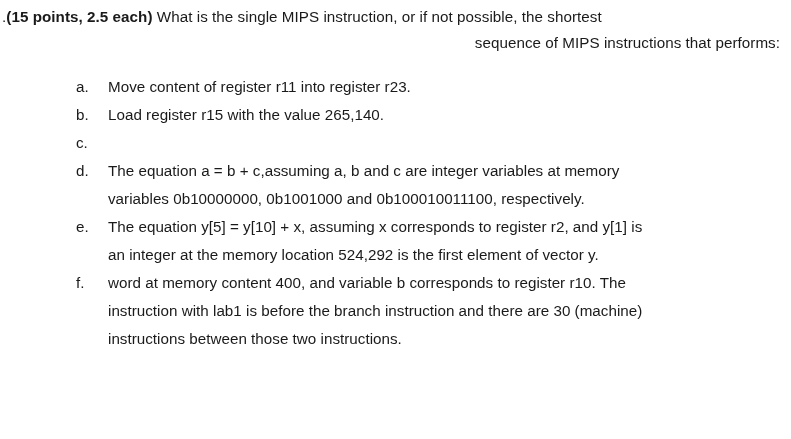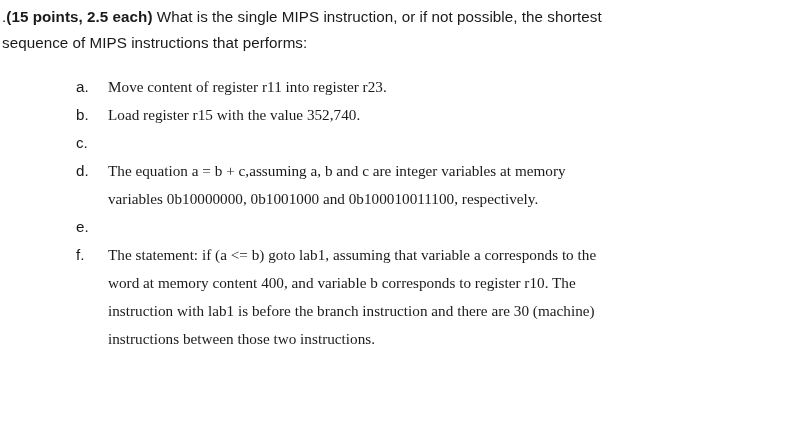--- a/index.html
+++ b/index.html
@@ -37,20 +37,21 @@
     line-height: 26px;
     white-space: pre;
     letter-spacing: 0.05px;
   }
 
   .stem-line-1 {
     padding-left: 2px;
   }
   .stem-line-2 {
     padding-left: 2px;
+    text-align: right;
   }
 
   .marker-dot {
     font-weight: 400;
   }
 
   .points-bold {
     font-weight: 700;
   }
 
@@ -83,21 +84,20 @@
     margin-left: 108px;
     padding-right: 12px;
     font-size: 15.2px;
     line-height: 28px;
   }
 
   .sub-text .ln {
     display: block;
     white-space: pre;
     letter-spacing: 0.02px;
-    font-family: Liberation Serif, serif;
   }
 </style>
 </head>
 <body>
 
 <div class="page">
 
   <div class="question-block">
     <span class="stem-line stem-line-1"><span class="marker-dot">.</span><span class="points-bold">(15 points, 2.5 each)</span><span> What is the single MIPS instruction, or if not possible, the shortest</span></span>
     <span class="stem-line stem-line-2">sequence of MIPS instructions that performs:</span>
@@ -108,44 +108,47 @@
     <div class="sub-item">
       <span class="sub-marker">a.</span>
       <span class="sub-text">
         <span class="ln">Move content of register r11 into register r23.</span>
       </span>
     </div>
 
     <div class="sub-item">
       <span class="sub-marker">b.</span>
       <span class="sub-text">
-        <span class="ln">Load register r15 with the value 352,740.</span>
+        <span class="ln">Load register r15 with the value 265,140.</span>
       </span>
     </div>
 
     <div class="sub-item">
       <span class="sub-marker">c.</span>
     </div>
 
     <div class="sub-item">
       <span class="sub-marker">d.</span>
       <span class="sub-text">
         <span class="ln">The equation a = b + c,assuming a, b and c are integer variables at memory</span>
         <span class="ln">variables 0b10000000, 0b1001000 and 0b100010011100, respectively.</span>
       </span>
     </div>
 
     <div class="sub-item">
       <span class="sub-marker">e.</span>
+      <span class="sub-text">
+        <span class="ln">The equation y[5] = y[10] + x, assuming x corresponds to register r2, and y[1] is</span>
+        <span class="ln">an integer at the memory location 524,292 is the first element of vector y.</span>
+      </span>
     </div>
 
     <div class="sub-item">
       <span class="sub-marker">f.</span>
       <span class="sub-text">
-        <span class="ln">The statement: if (a &lt;= b) goto lab1, assuming that variable a corresponds to the</span>
         <span class="ln">word at memory content 400, and variable b corresponds to register r10. The</span>
         <span class="ln">instruction with lab1 is before the branch instruction and there are 30 (machine)</span>
         <span class="ln">instructions between those two instructions.</span>
       </span>
     </div>
 
   </div>
 </div>
 
 </body></html>

